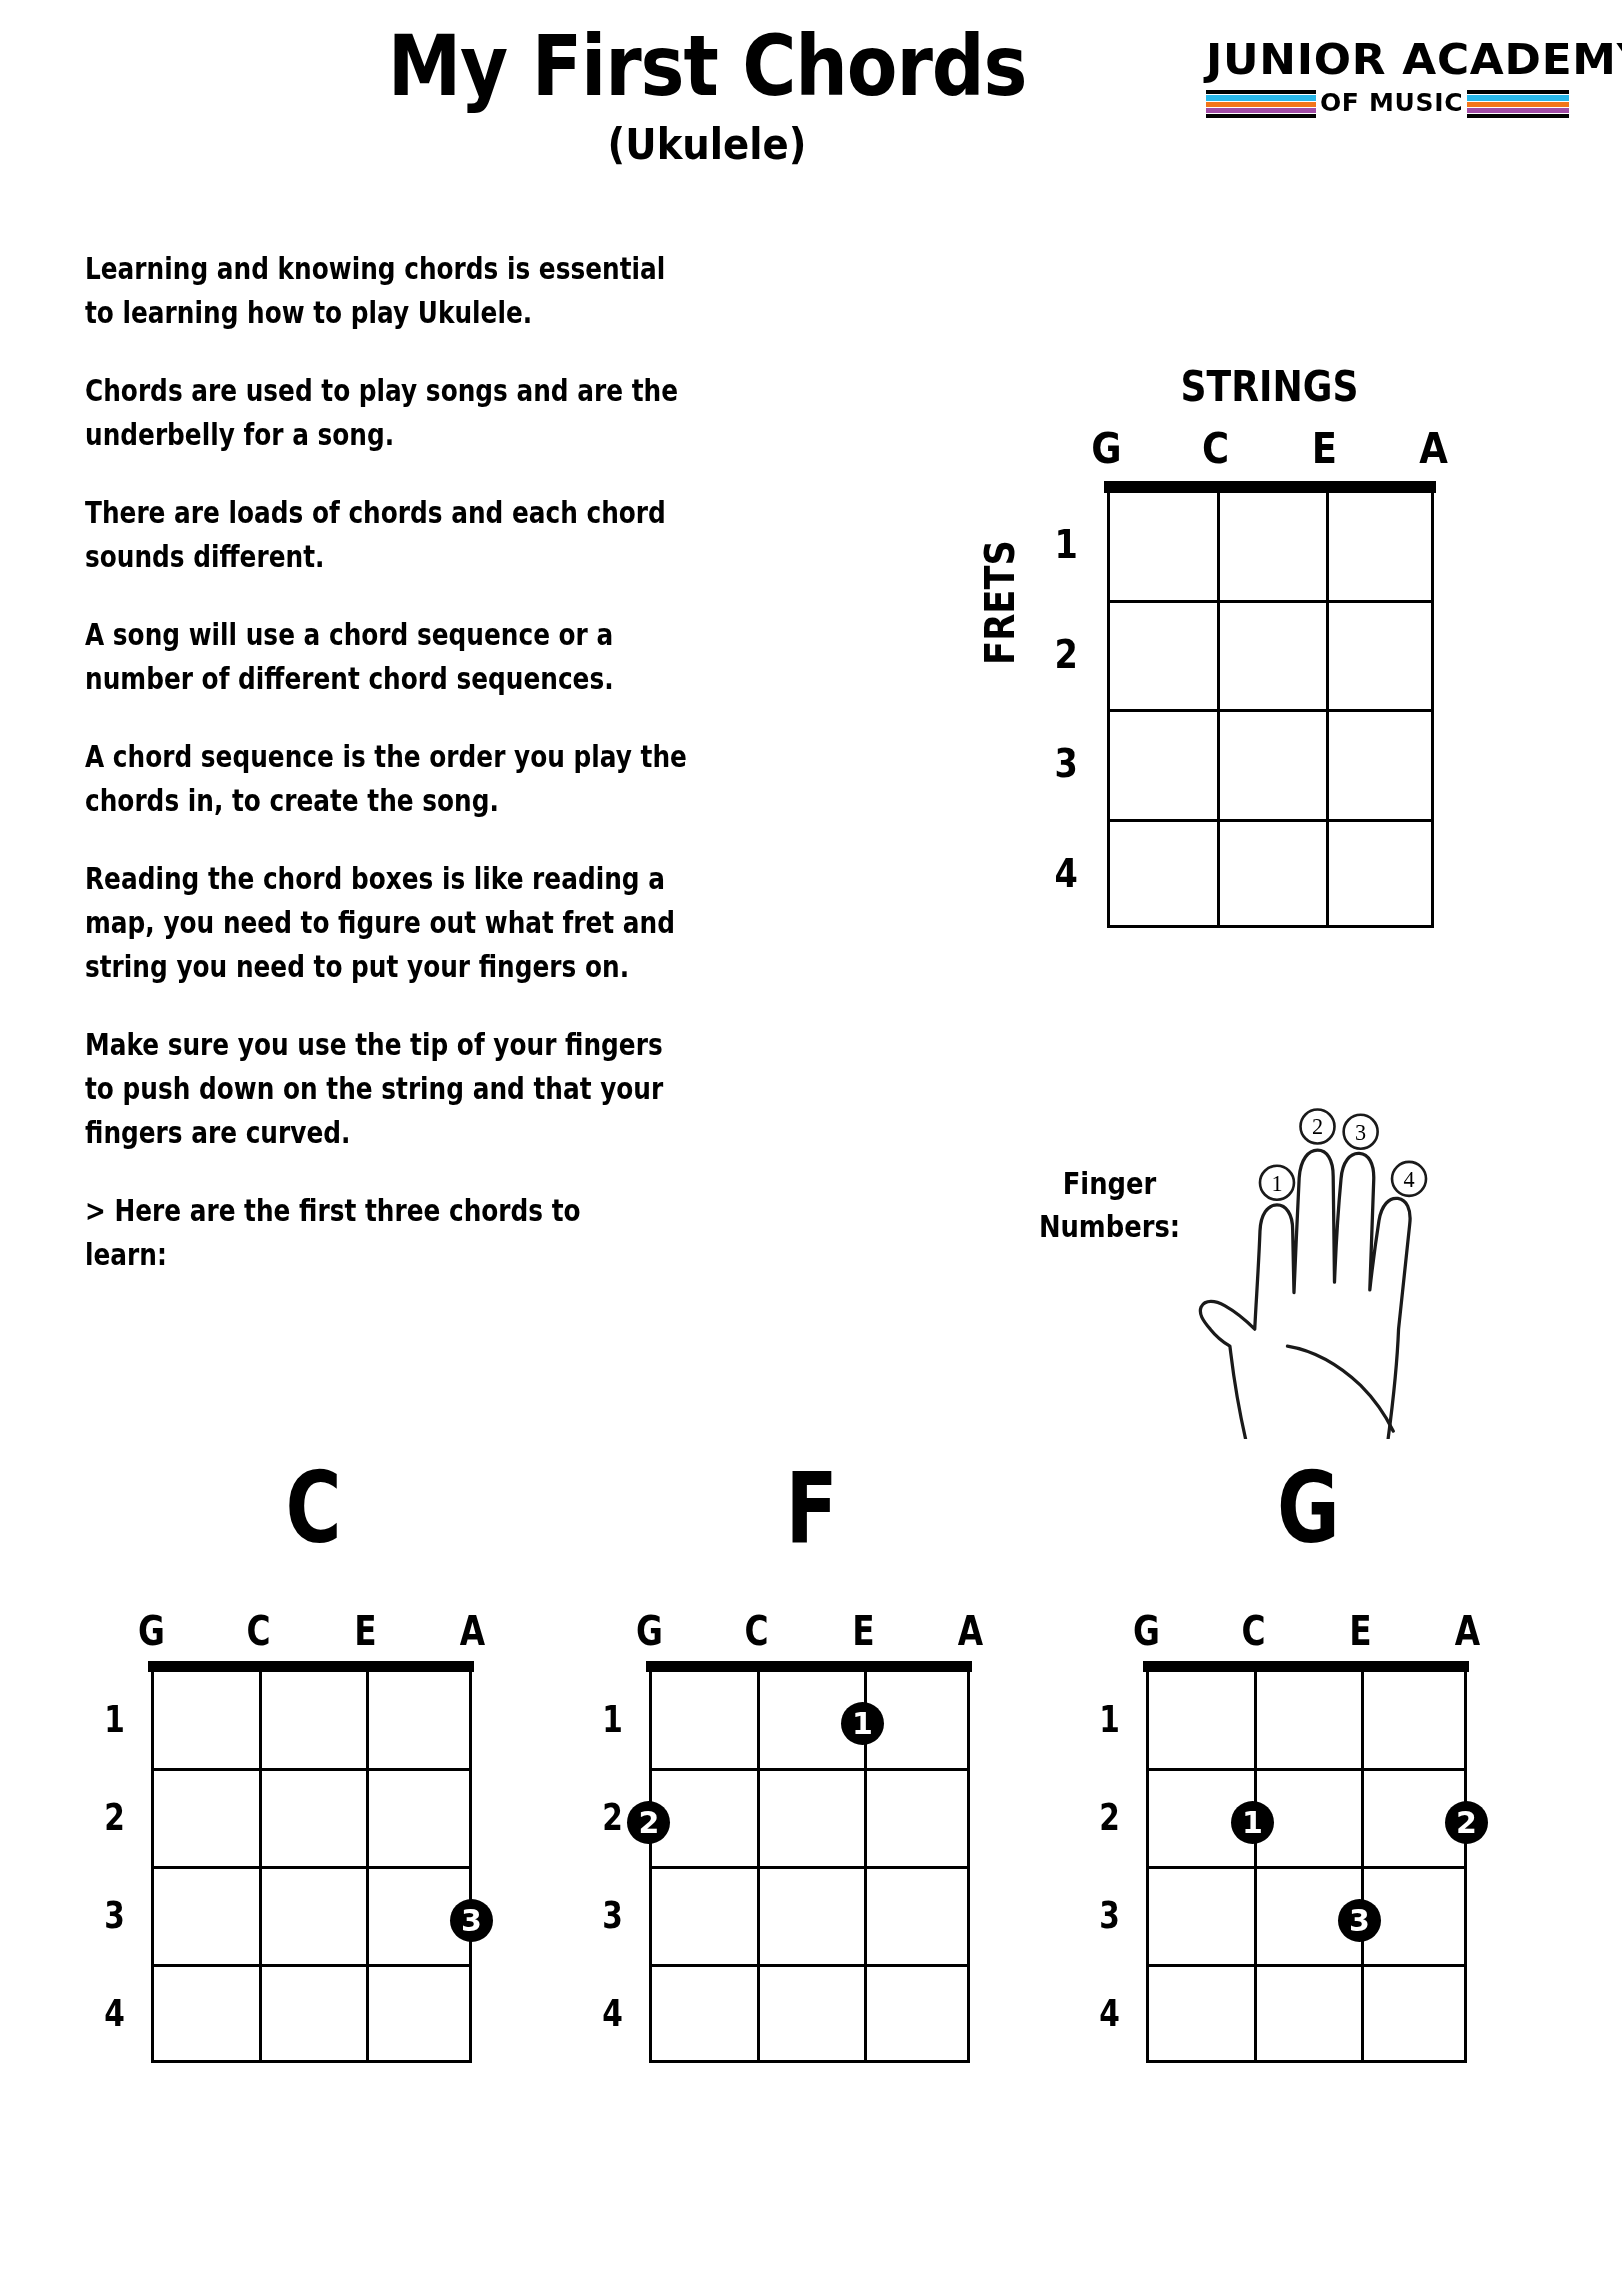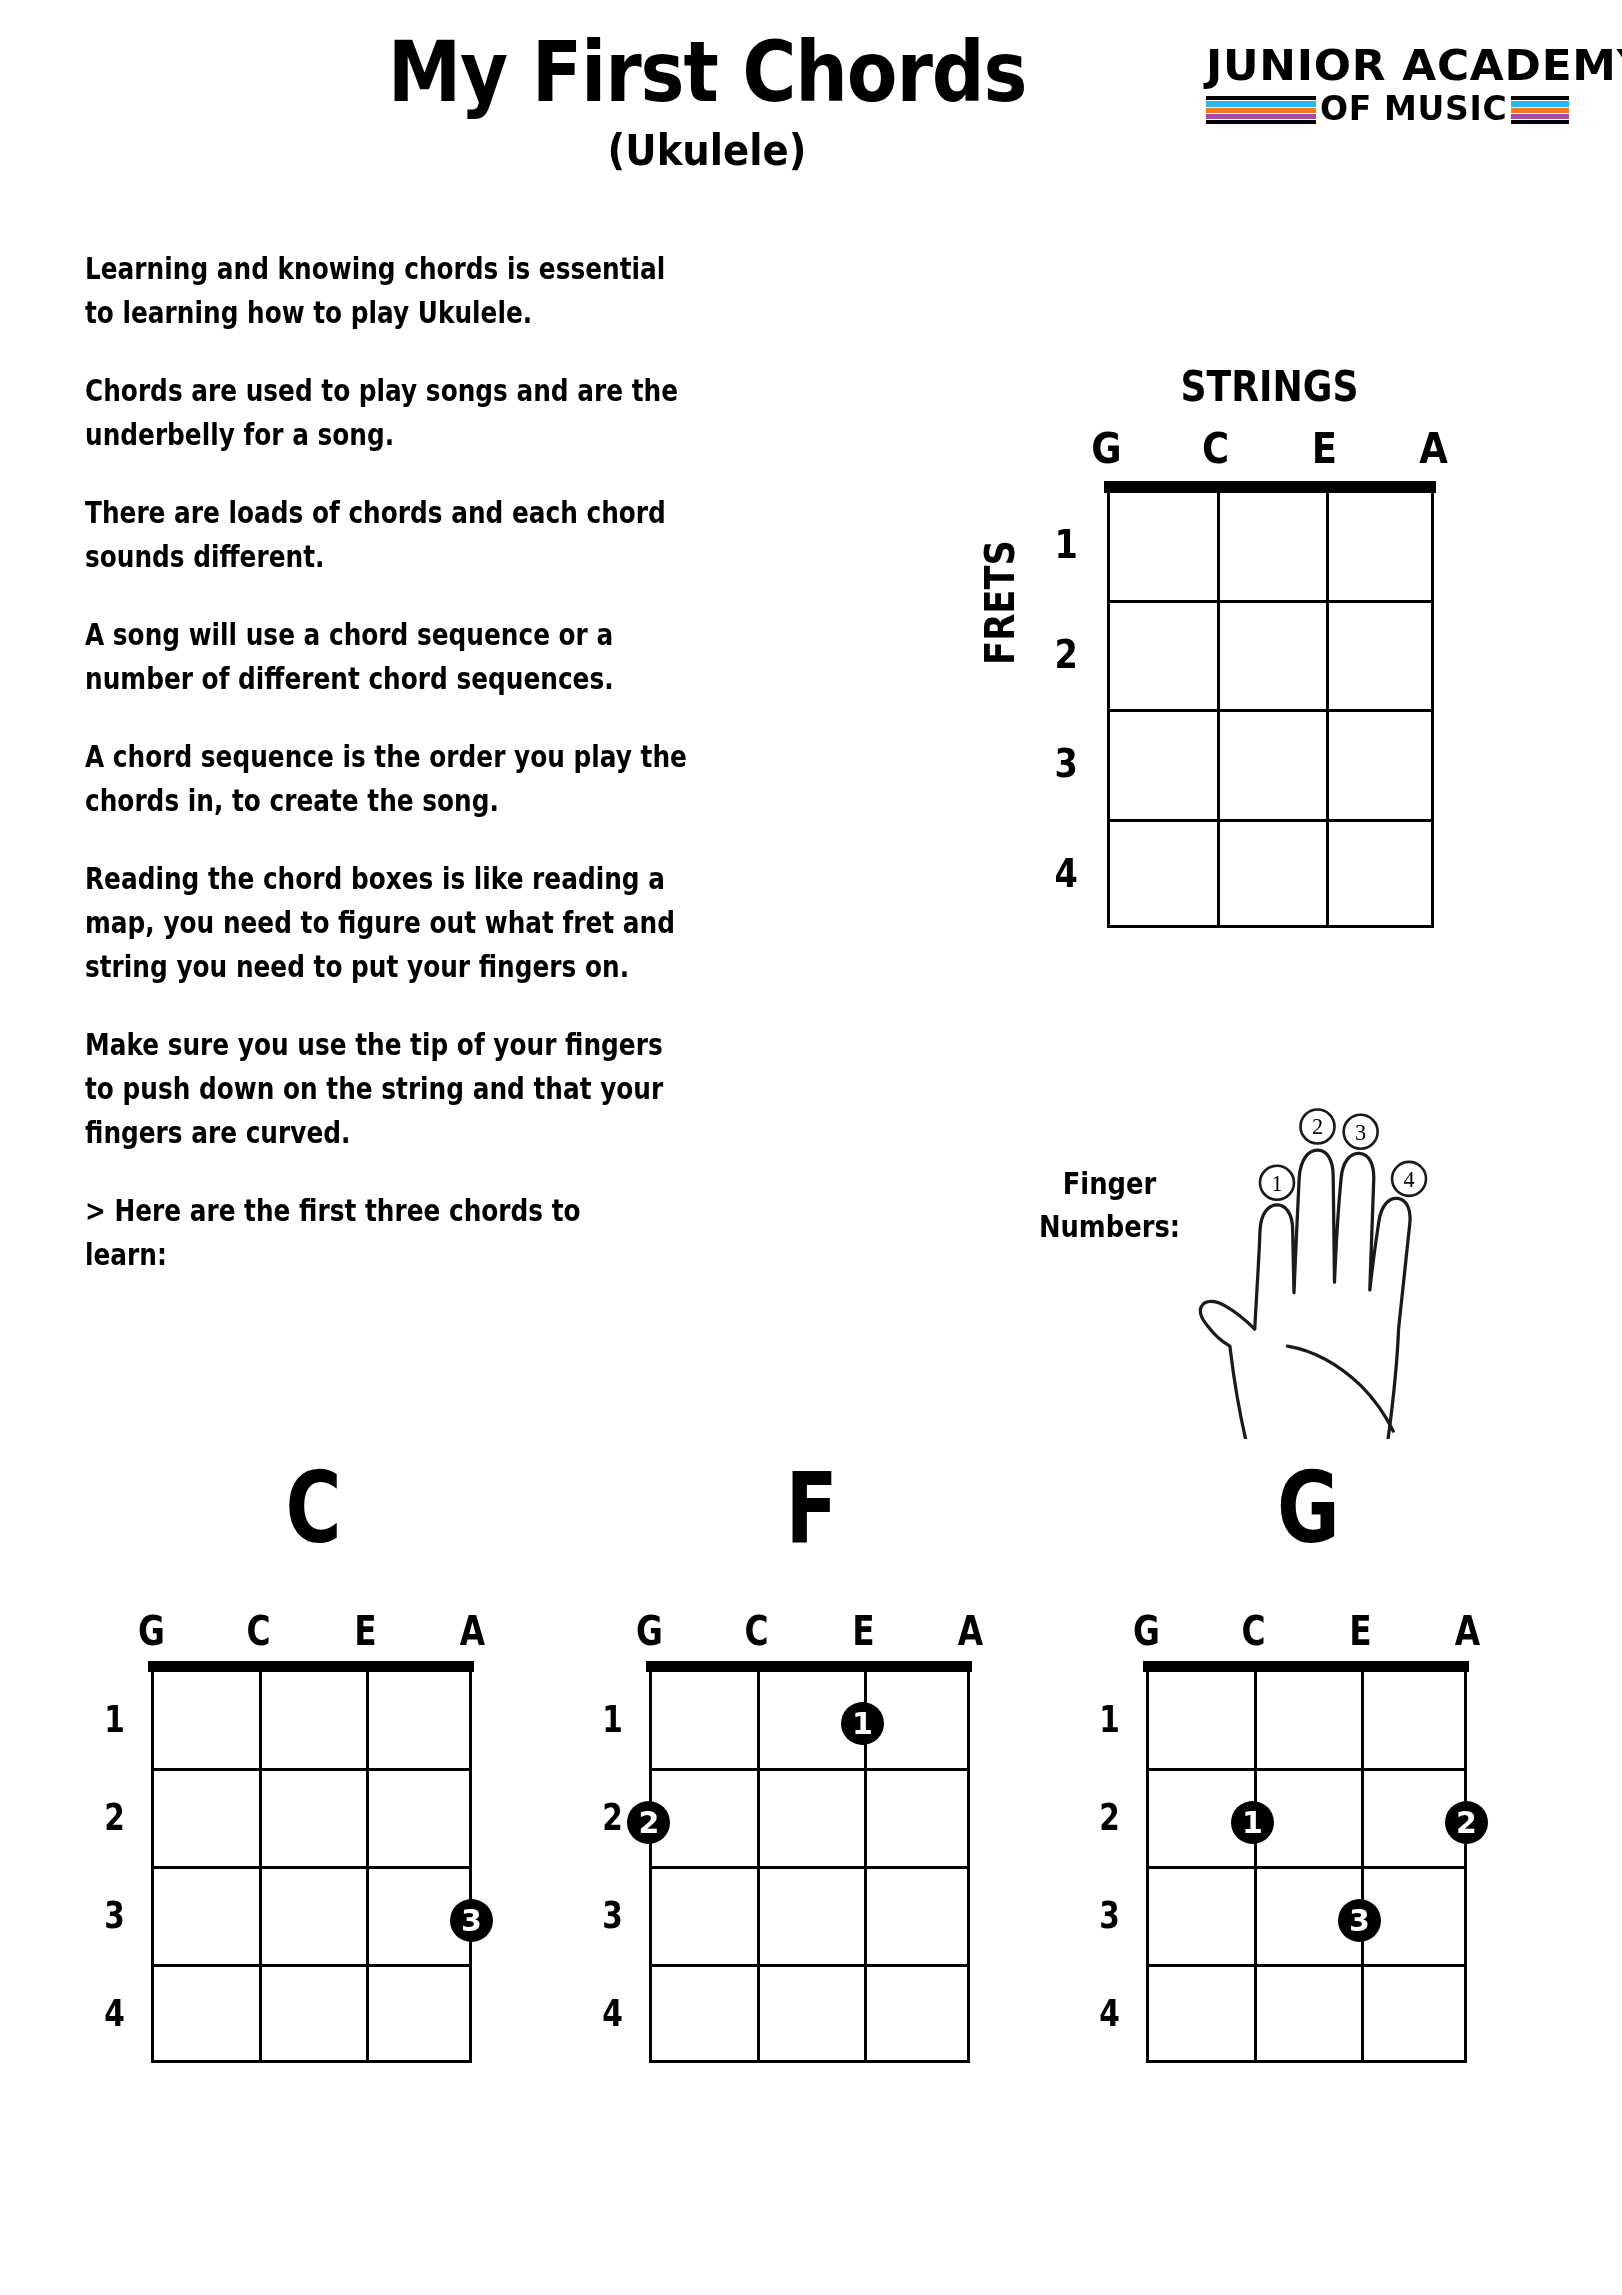--- a/index.html
+++ b/index.html
@@ -12,21 +12,21 @@
     height: 2295px;
     position: relative;
     font-family: "Liberation Sans", sans-serif;
     color: #000000;
     overflow: hidden;
   }
 
   
   #header {
     position: absolute;
-    left: 0; top: 6px;
+    left: 0; top: 0;
     width: 1611px;
     height: 196px;
   }
   #page-title {
     position: absolute;
     left: 288px;
     top: 23.6px;
     width: 838px;
     text-align: center;
     font-family: "DejaVu Sans", sans-serif;
@@ -92,21 +92,21 @@
     top: -2.6px;
     background: #ffffff;
     padding: 0 3.9px;
     height: 30px;
     display: flex;
     align-items: center;
   }
   #logo-subtext {
     font-family: "DejaVu Sans", sans-serif;
     font-weight: bold;
-    font-size: 33px;
+    font-size: 25px;
     line-height: 1.0;
     letter-spacing: 0.7px;
     white-space: nowrap;
   }
 
   
   #body-copy {
     position: absolute;
     left: 85px;
     top: 246px;

